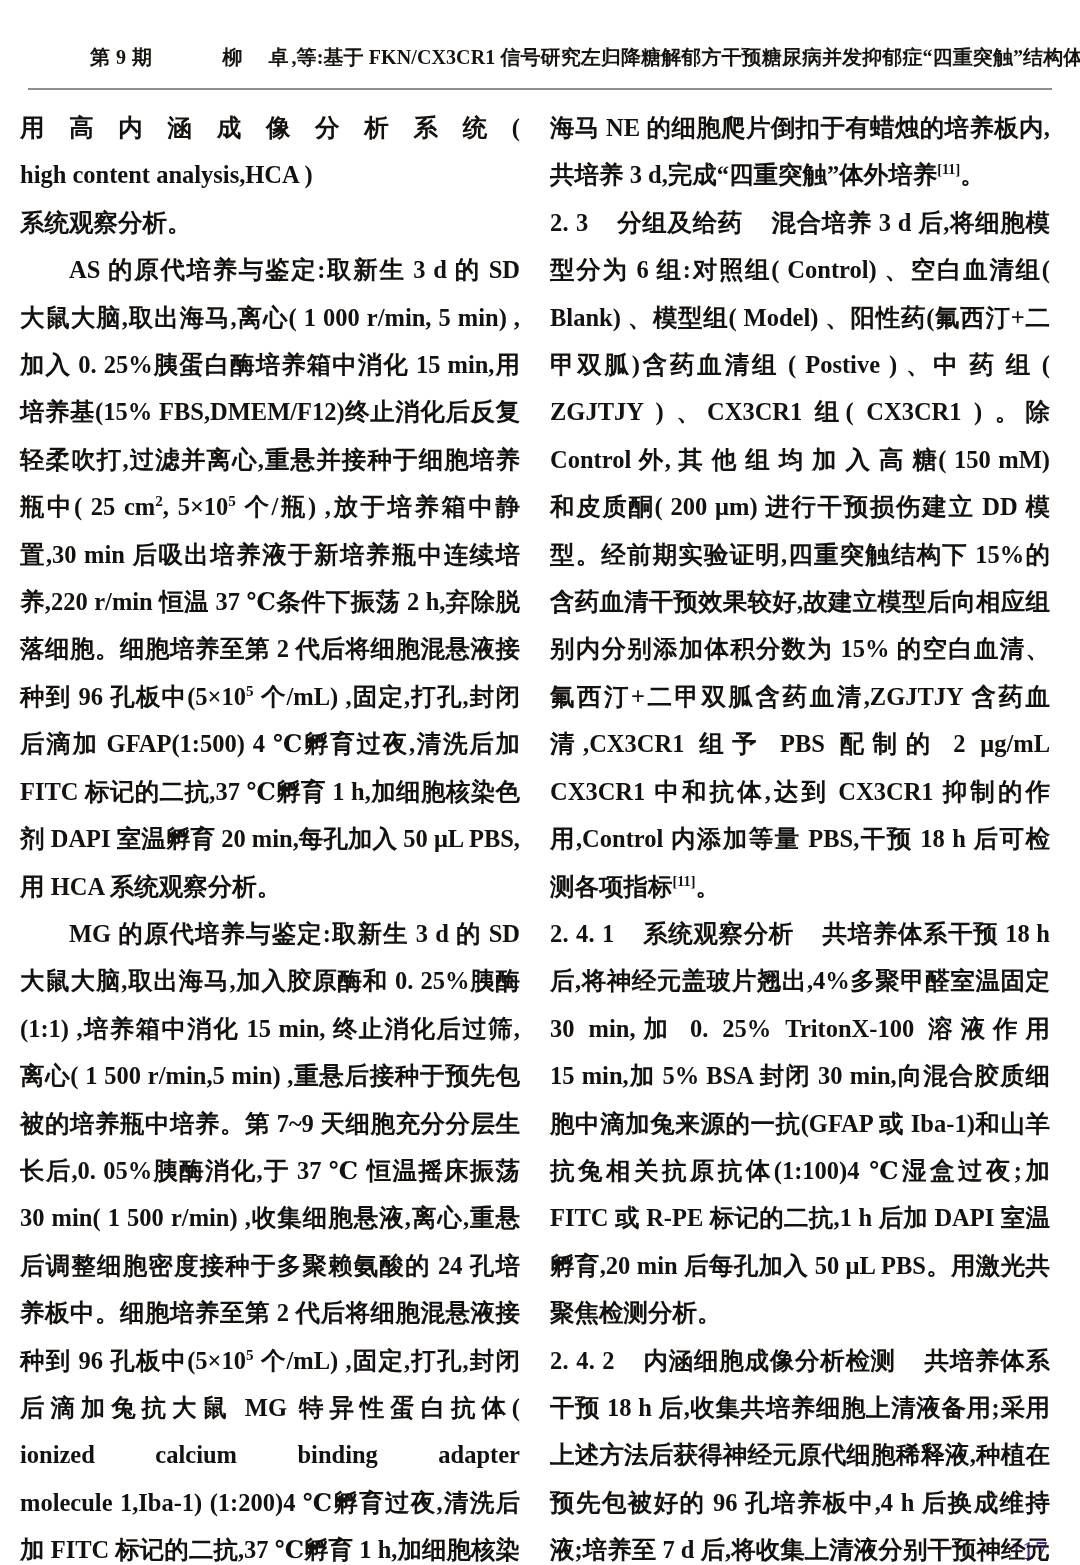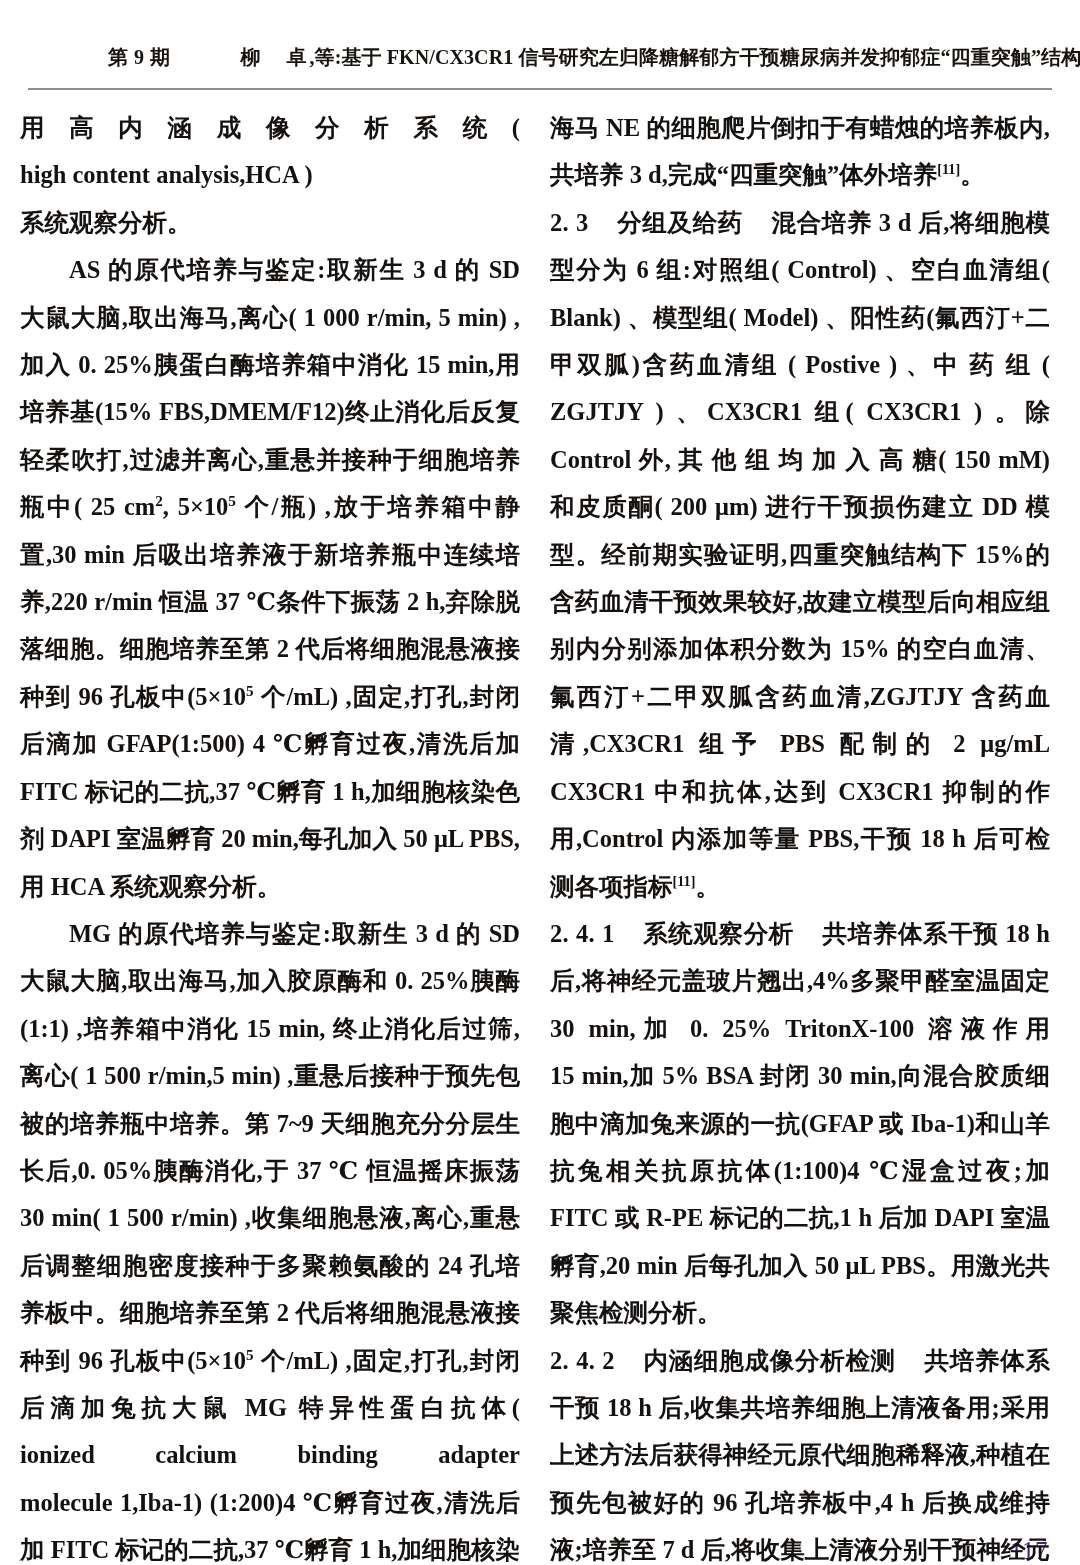--- a/index.html
+++ b/index.html
@@ -20,21 +20,21 @@
     width: 1080px;
     height: 1565px;
     padding: 0;
     box-sizing: border-box;
   }
 
   
   .runhead {
     position: absolute;
     top: 44px;
-    left: 108px;
+    left: 90px;
     right: 36px;
     height: 40px;
     display: flex;
     align-items: baseline;
     white-space: nowrap;
   }
   .runhead-issue {
     font-size: 20px;
     font-weight: 700;
     letter-spacing: 0.5px;

